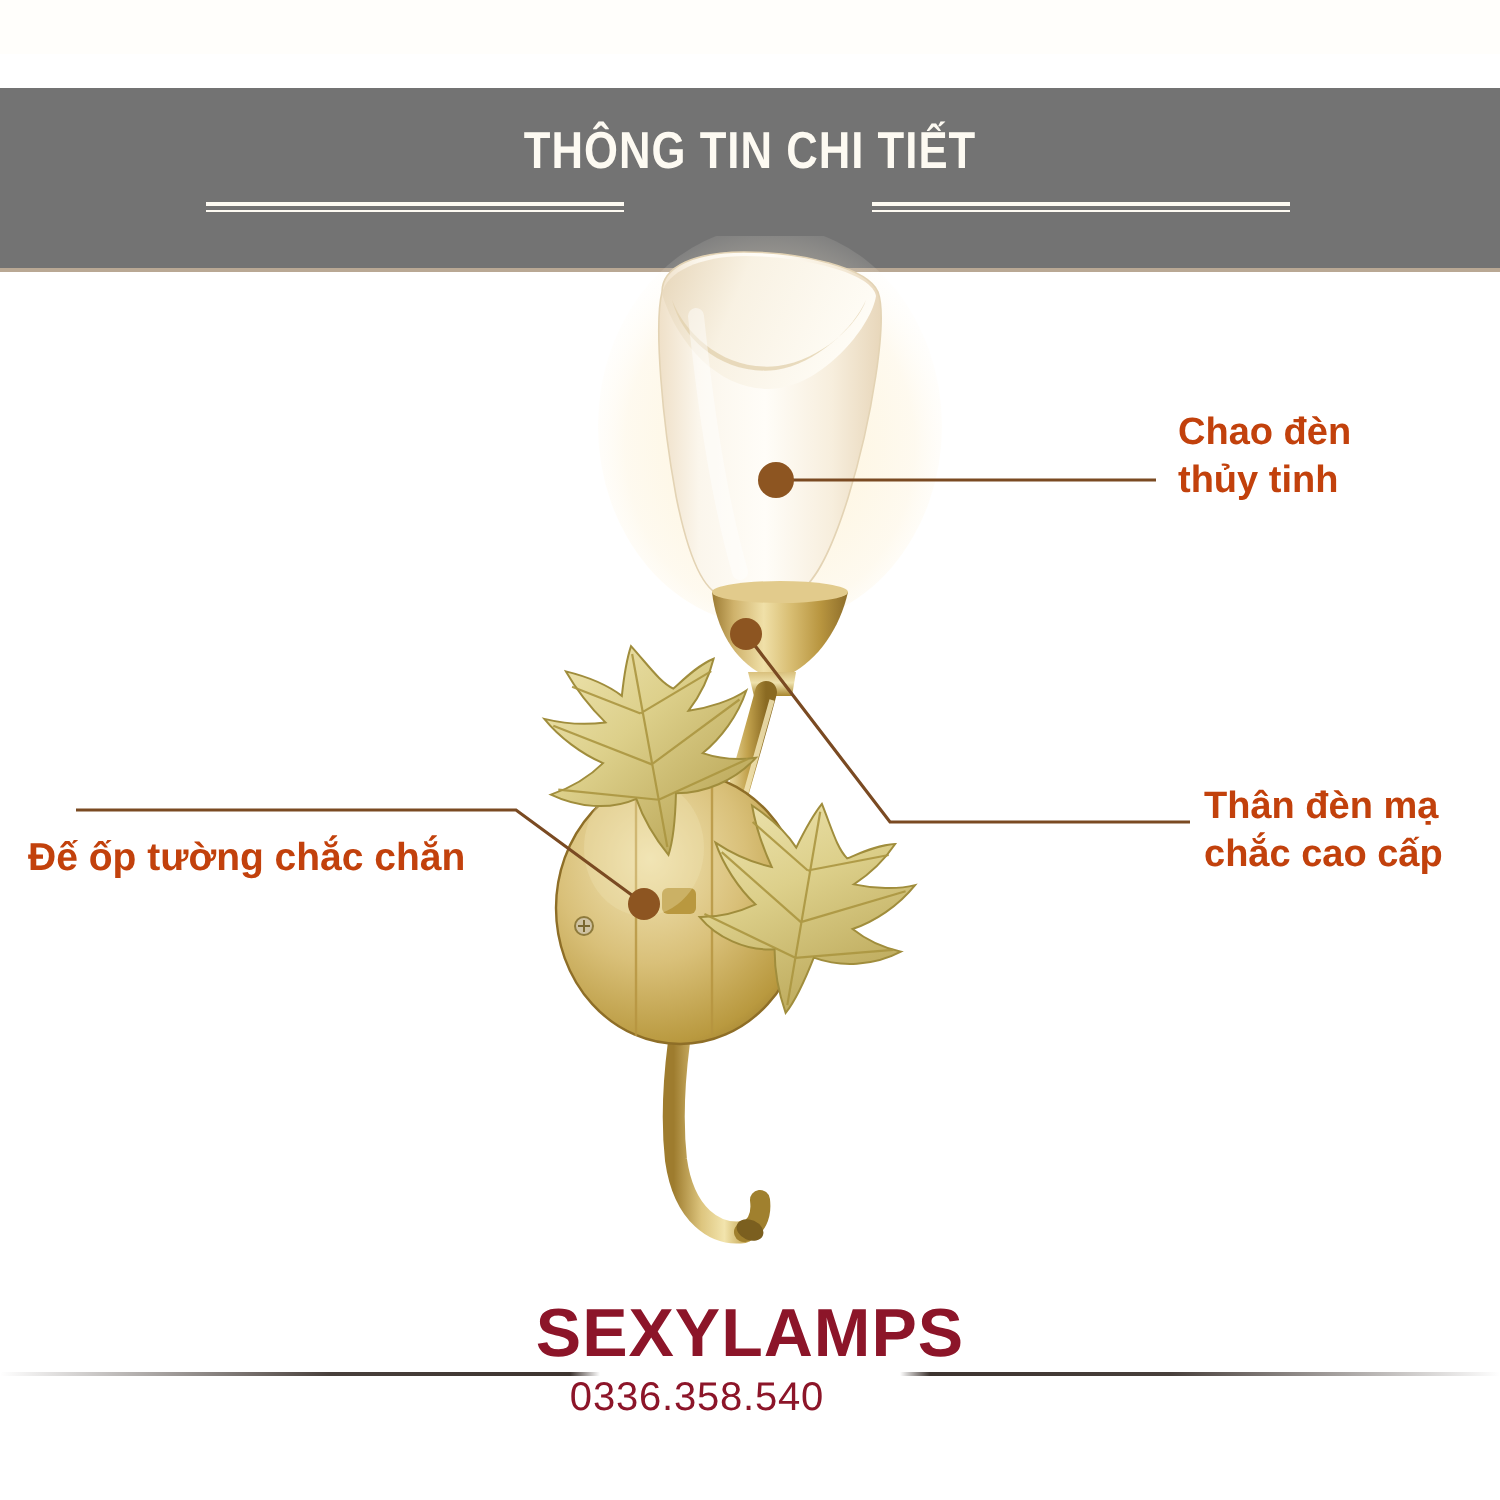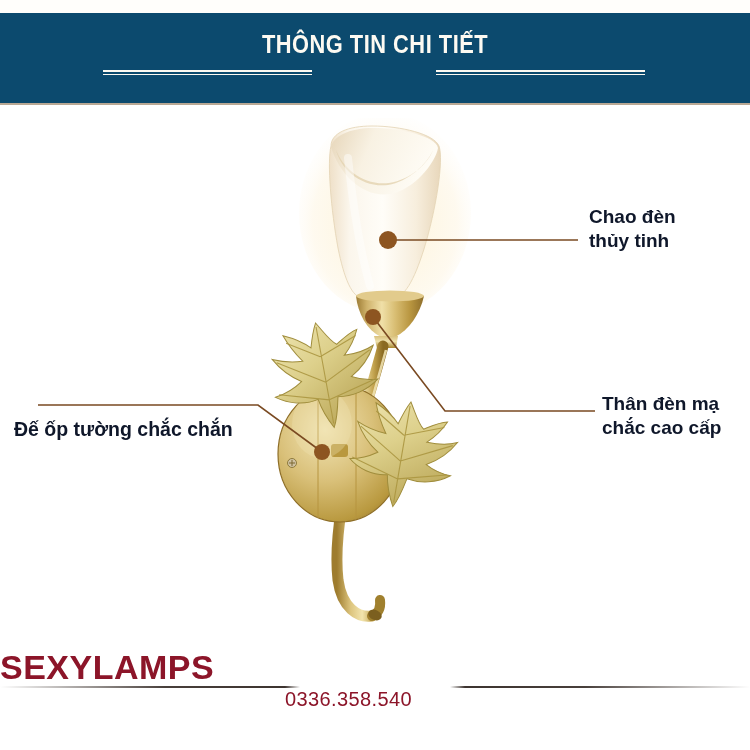--- a/index.html
+++ b/index.html
@@ -8,22 +8,22 @@
     background:#ffffff;
     font-family:"Liberation Sans","DejaVu Sans",sans-serif;
     overflow:hidden;
     position:relative;
   }
   #page{position:relative;width:750px;height:750px;overflow:hidden;background:#fff;}
 
   
   .top-white{position:absolute;left:0;top:0;width:750px;height:27px;background:#fffefb;}
   .banner{
-    position:absolute;left:0;top:13px;width:750px;height:90px;
-    background:#0c4a6e;
+    position:absolute;left:0;top:44px;width:750px;height:90px;
+    background:#737373;
     border-bottom:2px solid #b9a894;
   }
   .banner-title{
     position:absolute;left:0;top:16px;width:750px;
     text-align:center;
     color:#fdfaf2;
     font-size:26px;
     font-weight:bold;
     letter-spacing:0.6px;
     font-family:"Liberation Sans","DejaVu Sans",sans-serif;
@@ -38,21 +38,21 @@
   .deco-left{left:103px;top:57px;width:209px;}
   .deco-right{left:436px;top:57px;width:209px;}
 
   
   .lamp-stage{position:absolute;left:0;top:118px;width:750px;height:520px;}
   .lamp-svg{position:absolute;left:0;top:0;}
 
   
   .callout{
     position:absolute;
-    color:#0f172a;
+    color:#c2410c;
     font-weight:bold;
     font-size:19px;
     line-height:1.28;
     font-family:"Liberation Sans","DejaVu Sans",sans-serif;
     white-space:pre-line;
   }
   .callout-glass{left:589px;top:205px;}
   .callout-body{left:602px;top:392px;}
   .callout-base{left:14px;top:371px;font-size:19.5px;white-space:nowrap;margin-top:46px;}
 
@@ -64,21 +64,21 @@
       rgba(40,30,25,0) 0%,
       rgba(40,30,25,0.85) 22%,
       rgba(40,30,25,0.9) 38%,
       rgba(40,30,25,0) 40%,
       rgba(40,30,25,0) 60%,
       rgba(40,30,25,0.9) 62%,
       rgba(40,30,25,0.85) 78%,
       rgba(40,30,25,0) 100%);
   }
   .brand{
-    position:absolute;left:0;top:8px;width:750px;
+    position:absolute;left:0;top:8px;width:750px;text-align:center;
     color:#8c1529;font-size:34px;font-weight:bold;letter-spacing:0.5px;
   }
   .phone{
     position:absolute;left:0;top:48px;width:697px;text-align:center;
     color:#8c1529;font-size:20px;font-weight:normal;letter-spacing:0.4px;
     background:#fff;
   }
   .phone span{background:#fff;padding:0 14px;display:inline-block;}
 </style>
 </head>

